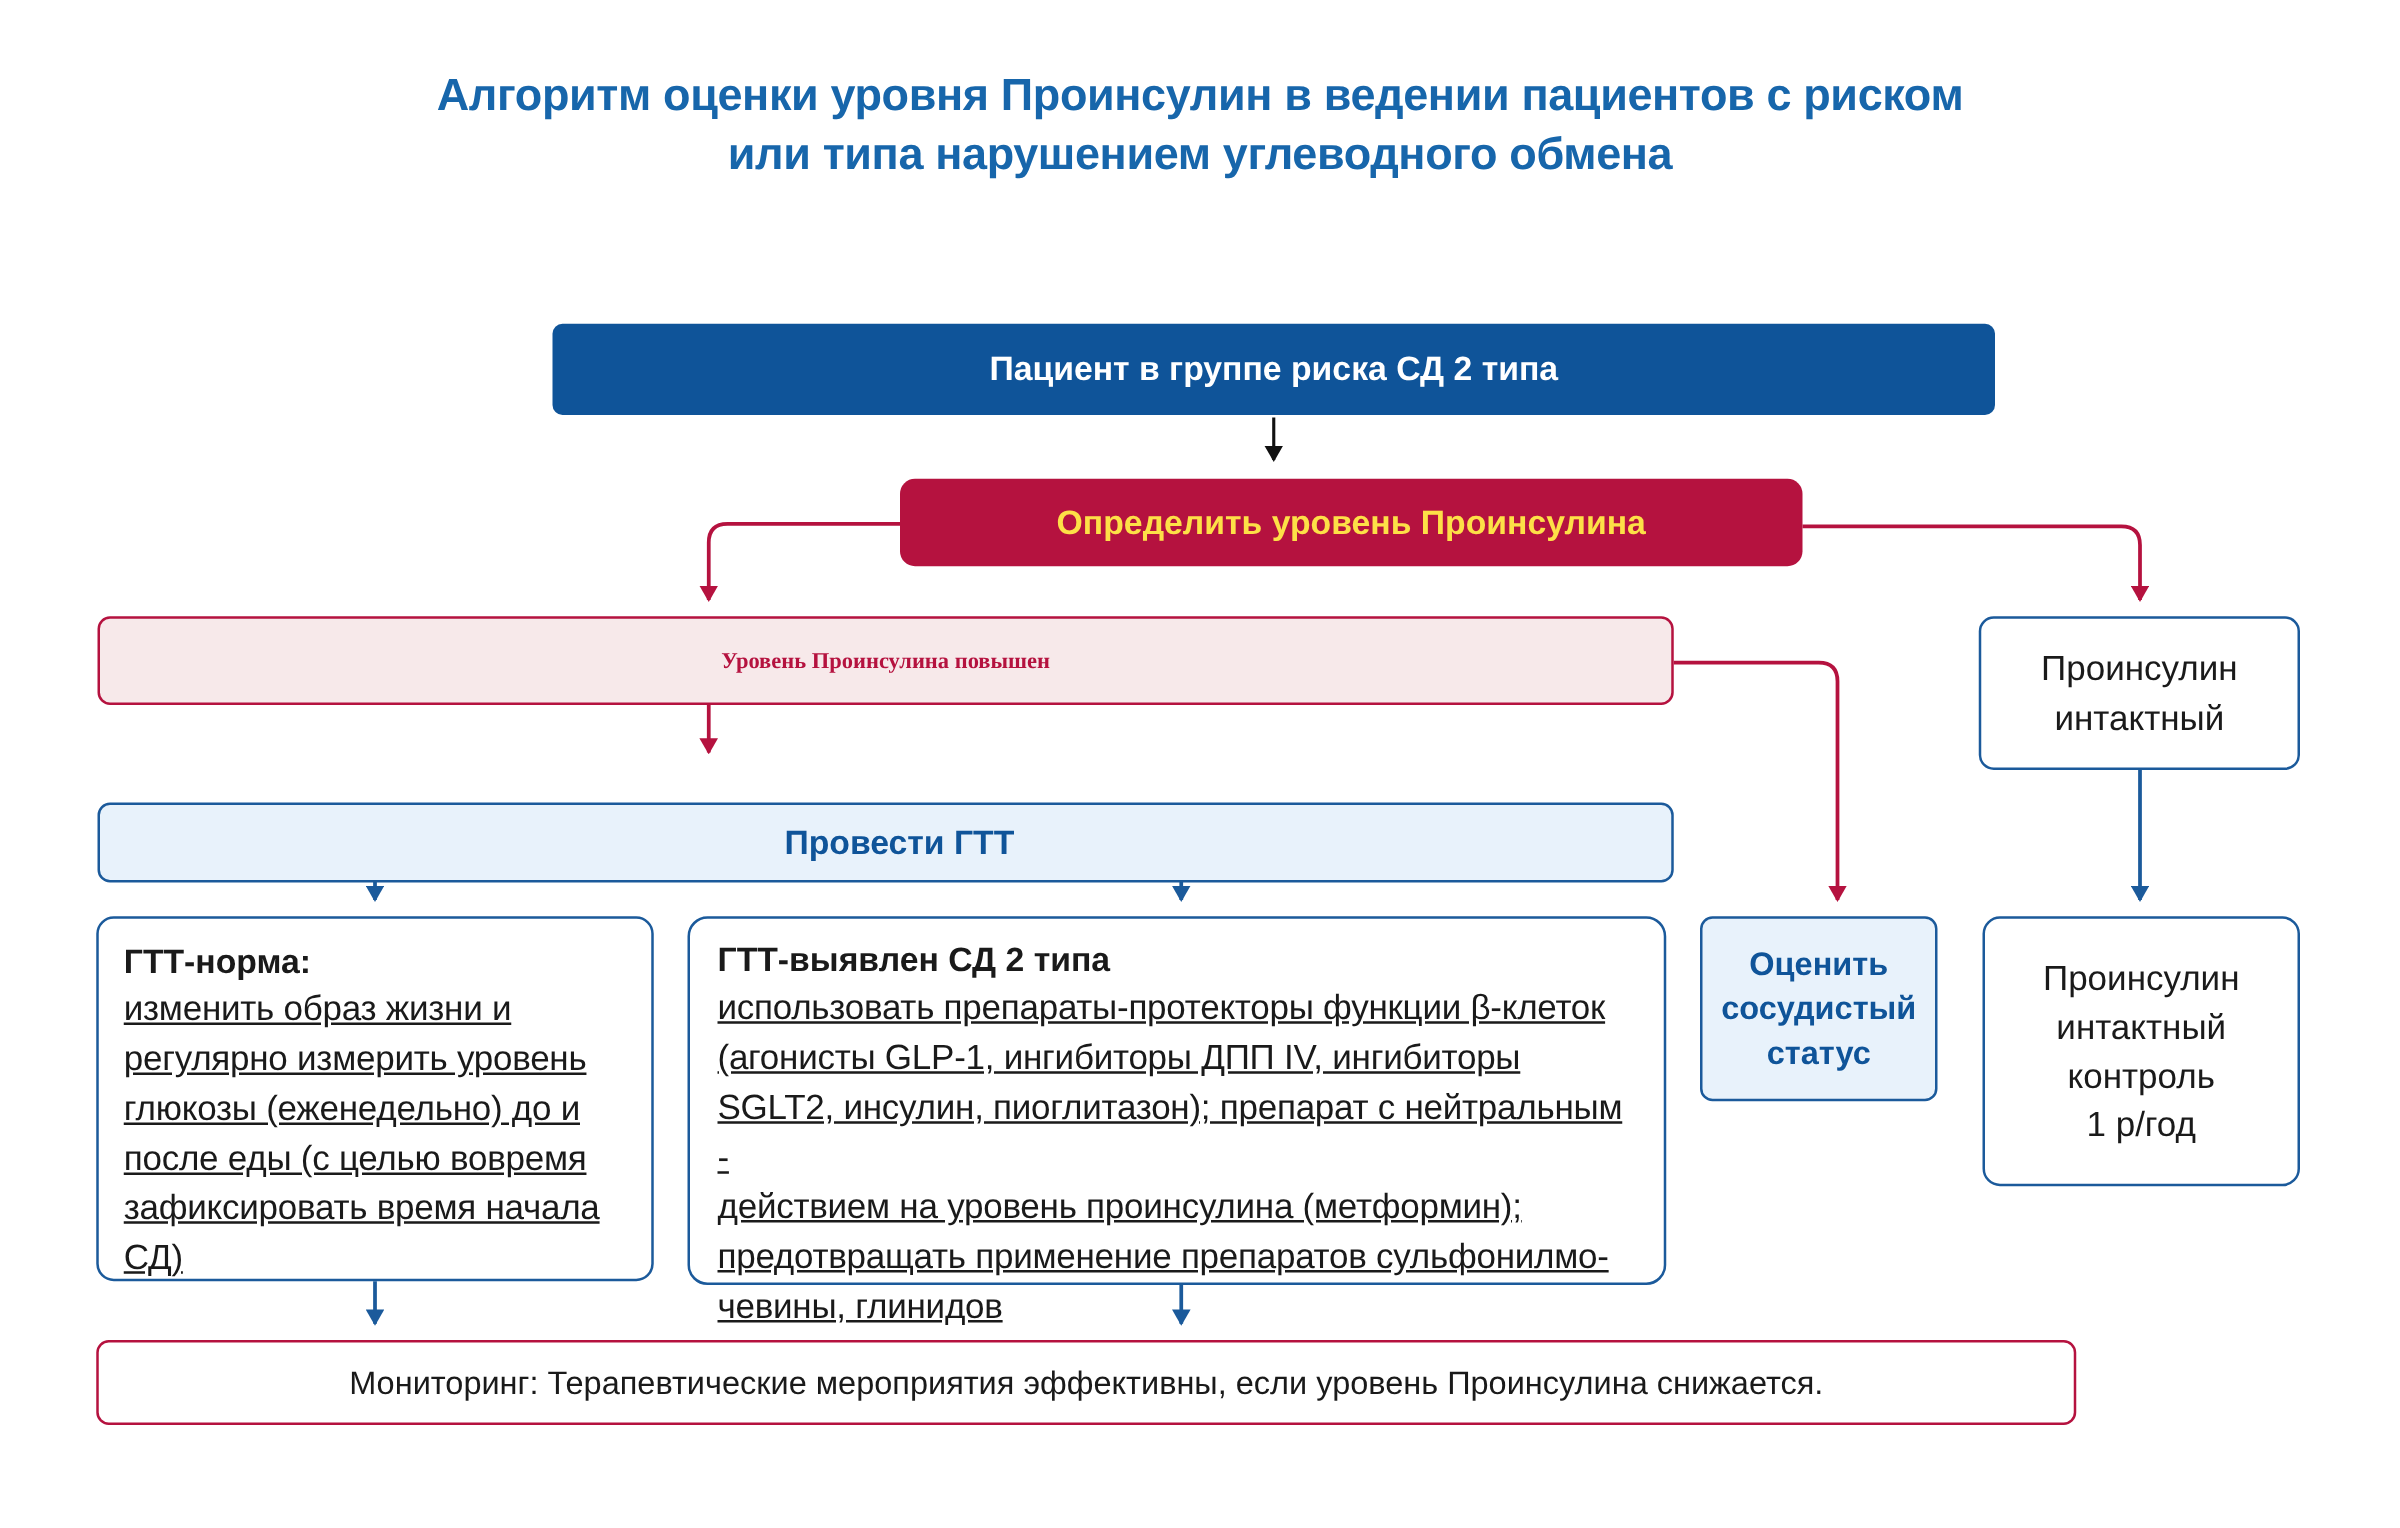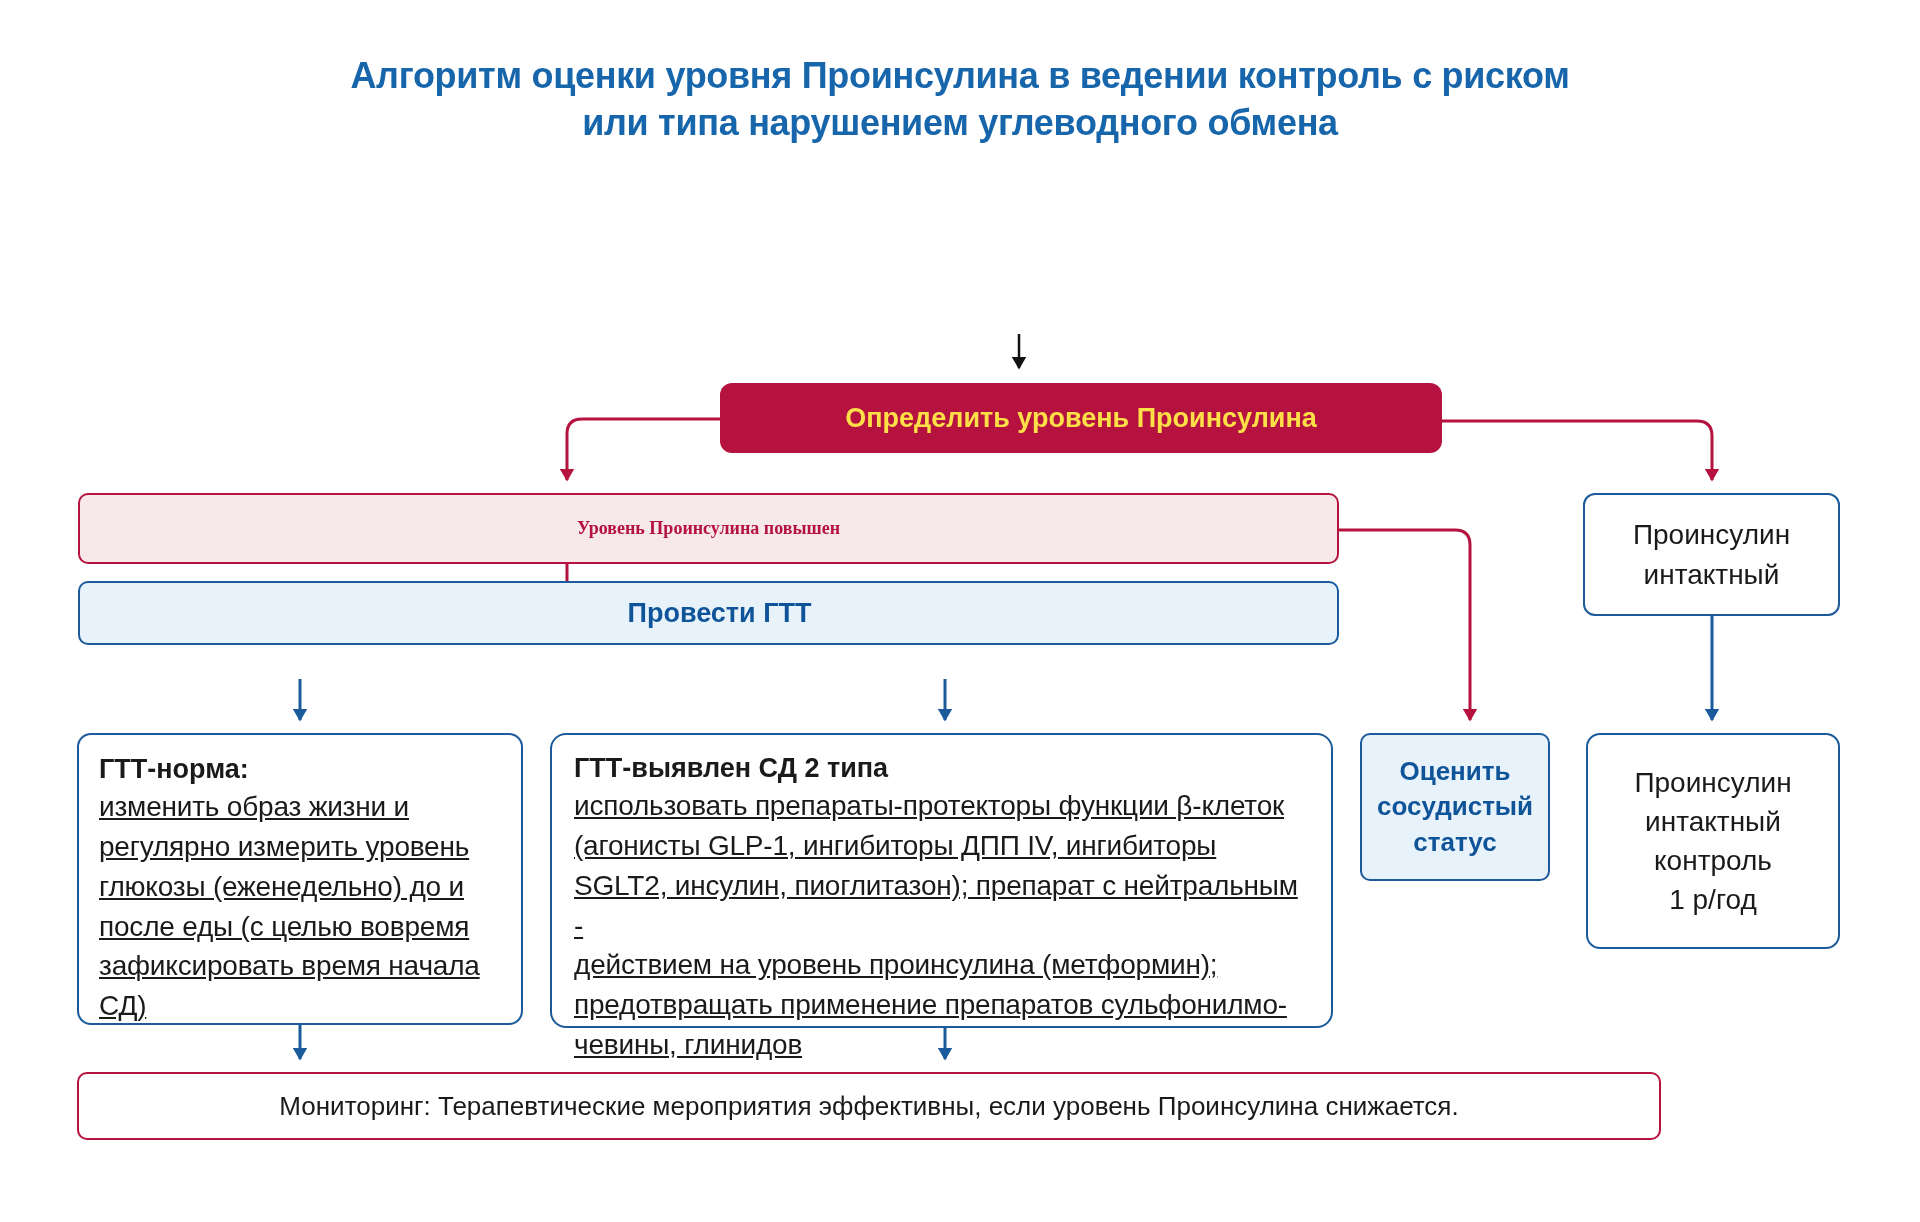--- a/index.html
+++ b/index.html
@@ -45,21 +45,21 @@
     background:var(--crimson);
     color:#fde047;font-size:27px;font-weight:bold;border-radius:12px;
   }
   .elevated{
     left:78px;top:493px;width:1261px;height:71px;
     background:var(--pink-fill);
     border:2.5px solid var(--crimson);
     color:var(--crimson);font-size:18px;font-weight:bold;font-family:Liberation Serif, serif;
   }
   .gtt{
-    left:78px;top:581px;width:1261px;height:64px;
+    left:78px;top:642px;width:1261px;height:64px;
     background:var(--light-blue-fill);
     border:2.5px solid var(--blue-border);
     color:var(--dark-blue);font-size:27px;font-weight:bold;padding-left:22px;
   }
   .textbox{
     position:absolute;
     background:#ffffff;
     border:2.5px solid var(--blue-border);
     border-radius:14px;
     color:var(--text-black);
@@ -98,21 +98,21 @@
   .mk-red{fill:var(--crimson);}
   .mk-blue{fill:var(--blue-border);}
   .mk-black{fill:var(--arrow-black);}
 </style>
 </head>
 <body>
 
 <div id="canvas">
 
   <div class="title">
-    <div>Алгоритм оценки уровня Проинсулина в ведении контроль с риском</div>
+    <div>Алгоритм оценки уровня Проинсулин в ведении пациентов с риском</div>
     <div>или типа нарушением углеводного обмена</div>
   </div>
 
   <svg id="connectors" width="1920" height="1222" viewBox="0 0 1920 1222" xmlns="http://www.w3.org/2000/svg">
     <defs>
       <marker id="arrRed" viewBox="0 0 13 15" markerWidth="13" markerHeight="15" refX="11.5" refY="7.5" orient="auto" markerUnits="userSpaceOnUse">
         <path class="mk-red" d="M0,0 L13,7.5 L0,15 Z"></path>
       </marker>
       <marker id="arrBlue" viewBox="0 0 13 15" markerWidth="13" markerHeight="15" refX="11.5" refY="7.5" orient="auto" markerUnits="userSpaceOnUse">
         <path class="mk-blue" d="M0,0 L13,7.5 L0,15 Z"></path>
@@ -136,20 +136,23 @@
 
     <path class="conn-blue" d="M300,679 V720" marker-end="url(#arrBlue)"></path>
 
     <path class="conn-blue" d="M945,679 V720" marker-end="url(#arrBlue)"></path>
 
     <path class="conn-blue" d="M300,1025 V1059" marker-end="url(#arrBlue)"></path>
 
     <path class="conn-blue" d="M945,1028 V1059" marker-end="url(#arrBlue)"></path>
   </svg>
 
+  <div class="box risk">
+    <span class="lbl">Пациент в группе риска СД 2 типа</span>
+  </div>
 
   <div class="box determine">
     <span class="lbl">Определить уровень Проинсулина</span>
   </div>
 
   <div class="box elevated">
     <span class="lbl">Уровень Проинсулина повышен</span>
   </div>
 
   <div class="box gtt">

